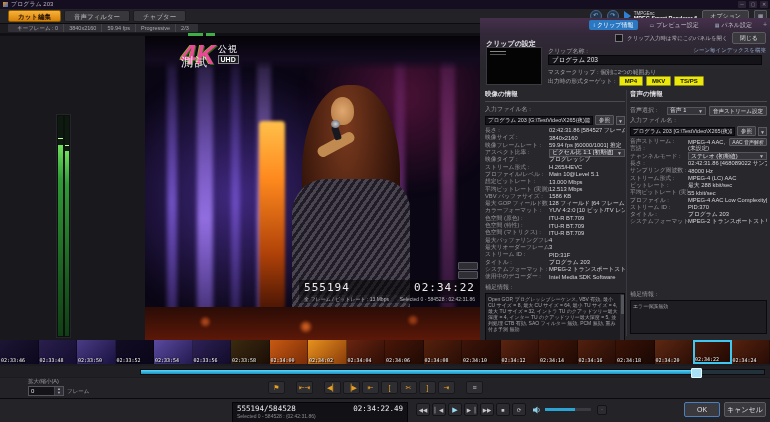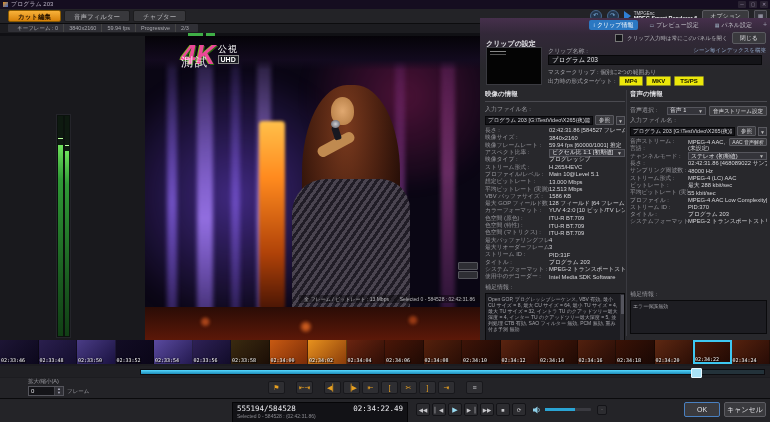--- a/index.html
+++ b/index.html
@@ -250,20 +250,24 @@
           <span class="gs">公視</span>
           <span class="uhd">UHD</span>
         </span>
       </div>
       <div class="cs">測試</div>
     </div>
     <div id="pv-minibtns">
         <b></b>
         <b></b>
       </div>
+    <div id="pv-overlay">
+      <span>555194</span>
+      <span>02:34:22</span>
+    </div>
     <div id="pv-overlay2">
       <span>全 フレーム / ビットレート : 13 Mbps</span>
       <span>Selected 0 - 584528 : 02:42:31.86</span>
     </div>
   </div>
 
   <div id="panel">
     <div id="panel-tabs">
         <span class="ptab on">
           <span class="pticon">ℹ</span>

